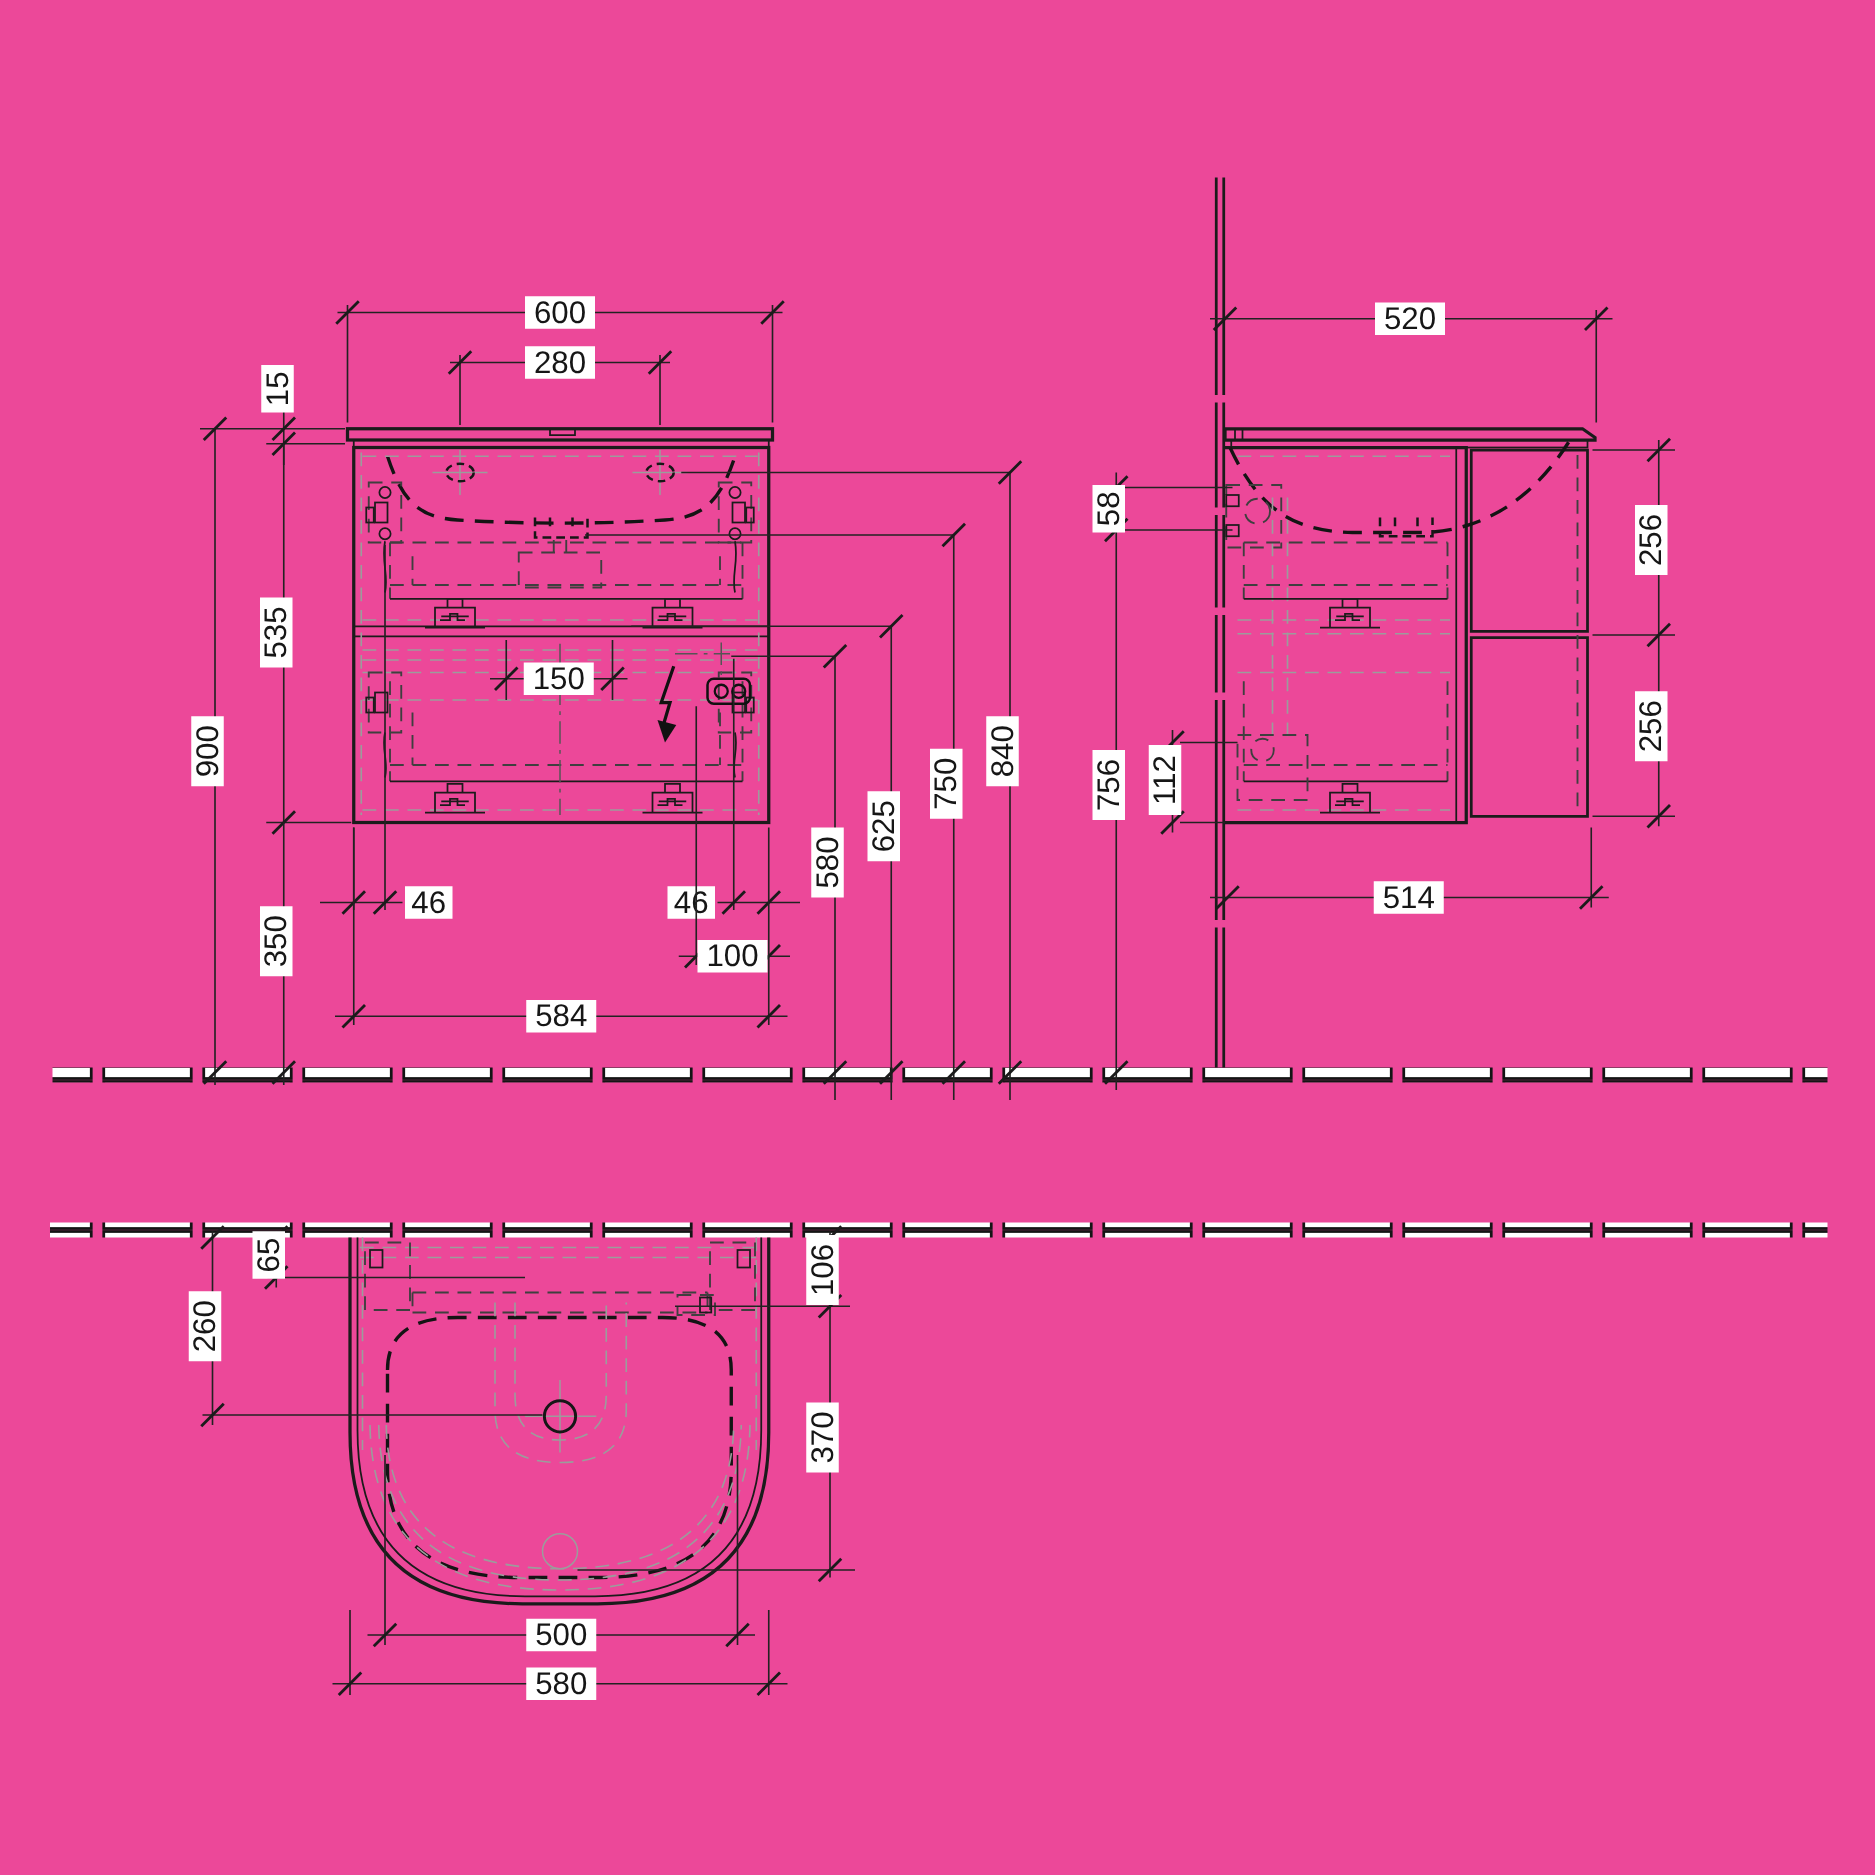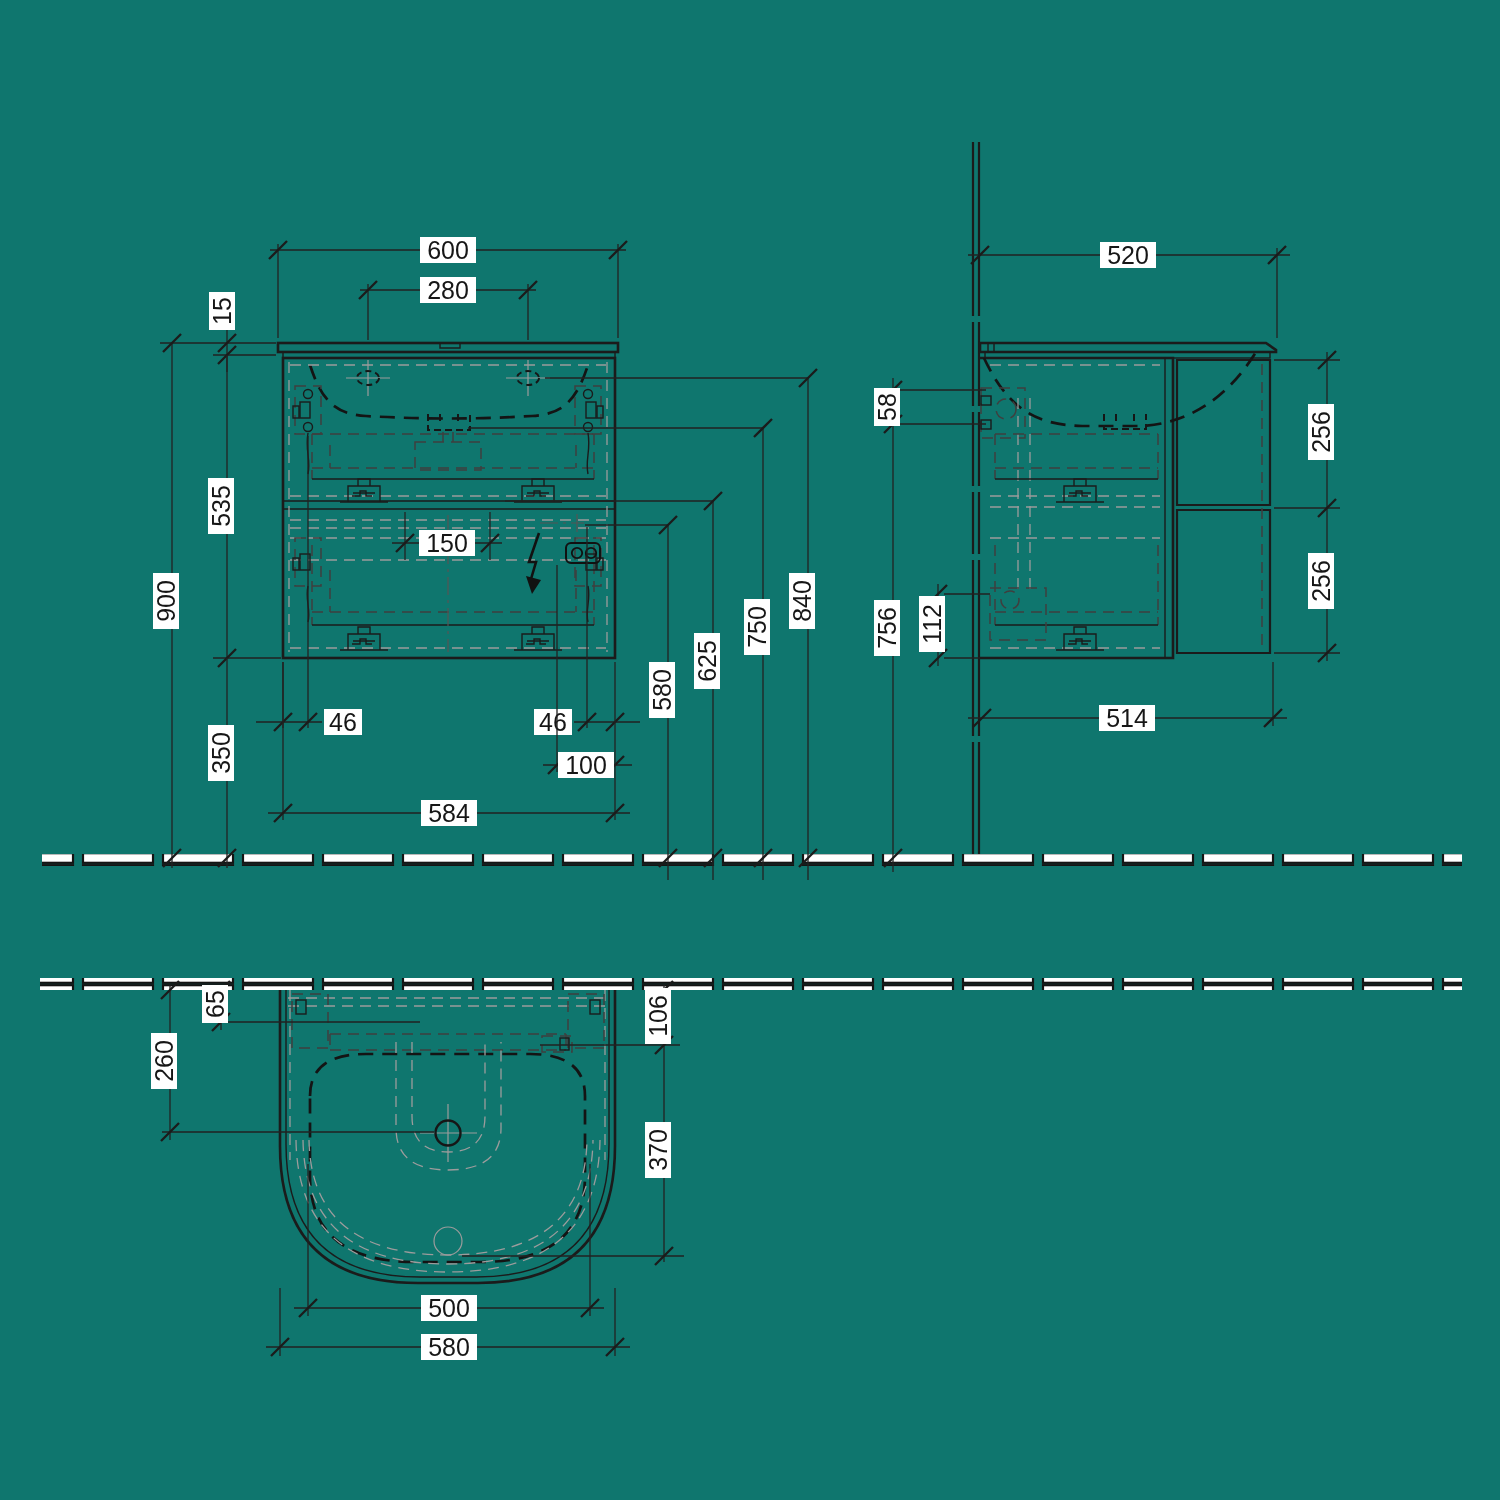--- a/index.html
+++ b/index.html
@@ -1,16 +1,16 @@
 <!DOCTYPE html>
 <html><head>
 <meta charset="utf-8">
 <style>
   html,body{margin:0;padding:0;background:#ffffff;}
-  .stage{width:1500px;height:1500px;position:relative;background:#0f766e;font-family:"Liberation Sans",sans-serif;}
+  .stage{width:1500px;height:1500px;position:relative;background:#ec4899;font-family:"Liberation Sans",sans-serif;}
   svg{display:block;}
   .outline{fill:none;stroke:#1b1b1b;stroke-width:2.6;}
   .outline2{fill:none;stroke:#1b1b1b;stroke-width:2.2;}
   .thin{fill:none;stroke:#1b1b1b;stroke-width:1.4;}
   .dim{fill:none;stroke:#222;stroke-width:1.3;}
   .hid{fill:none;stroke:#3f3f3f;stroke-width:1.5;stroke-dasharray:11 7;}
   .hid2{fill:none;stroke:#9c9c9c;stroke-width:1.3;stroke-dasharray:11 7;}
   .bolddash{fill:none;stroke:#141414;stroke-width:2.7;stroke-dasharray:15 9;}
   .draindash{fill:none;stroke:#161616;stroke-width:2;stroke-dasharray:7 4;}
   .fdash{fill:none;stroke:#161616;stroke-width:1.9;stroke-dasharray:6 4;}

